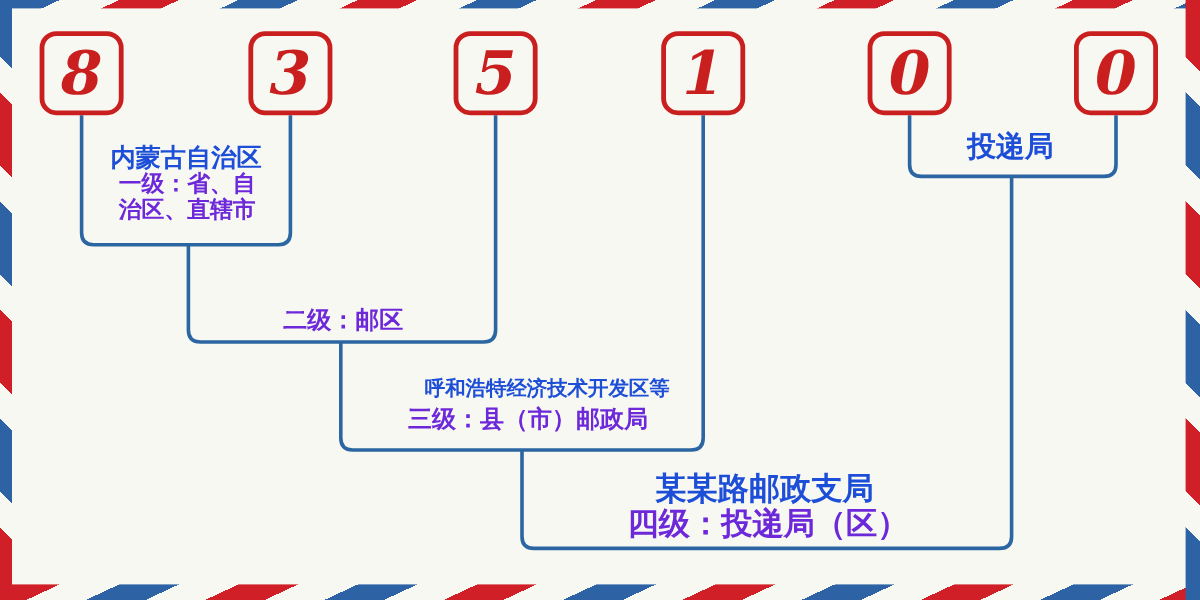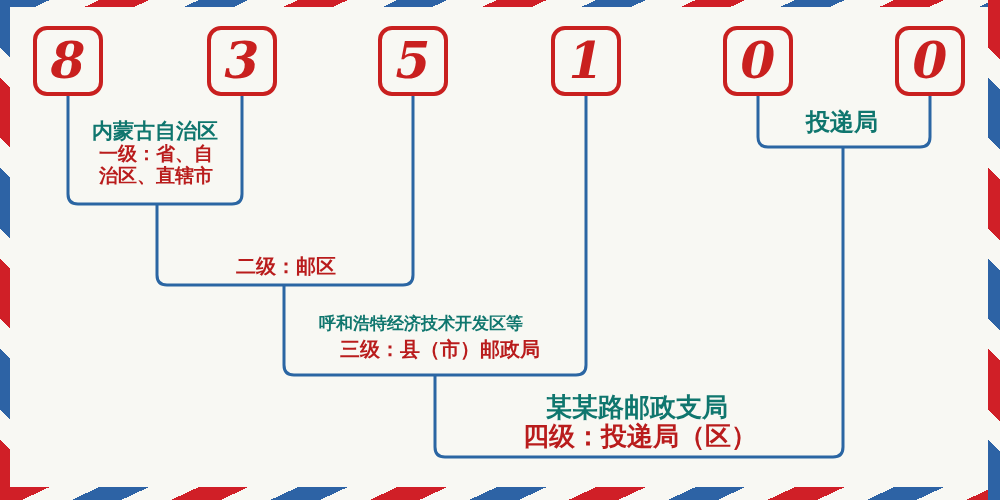--- a/index.html
+++ b/index.html
@@ -50,27 +50,27 @@
     font-style:italic;font-weight:700;font-size:50px;
     line-height:1;
   }
   .d1{left:33px;}.d2{left:207px;}.d3{left:378px;}
   .d4{left:551px;}.d5{left:723px;}.d6{left:895px;}
   
   .lvl-name,.lvl-desc,.delivery-label{
     position:absolute;transform:translateX(-50%);
     white-space:pre-line;text-align:center;font-weight:700;
   }
-  .lvl-name,.delivery-label{color:#0f766e;}
-  .lvl-desc{color:#b91c1c;}
+  .lvl-name,.delivery-label{color:#1d4ed8;}
+  .lvl-desc{color:#6d28d9;}
   .n1{left:155px;top:117px;font-size:21px;}
   .t1{left:156px;top:143px;font-size:19px;line-height:22px;}
   .n2{left:286px;top:219px;font-size:26px;}
   .t2{left:286px;top:253px;font-size:20px;}
-  .n3{left:421px;top:312px;font-size:17px;}
+  .n3{left:456px;top:312px;font-size:17px;}
   .t3{left:440px;top:336px;font-size:20px;}
   .n4{left:637px;top:390px;font-size:26px;}
   .t4{left:640px;top:419px;font-size:26px;}
   .delivery-label{left:842px;top:106px;font-size:24px;}
   
   .badge{
     position:absolute;left:31px;top:415px;
     width:227px;height:49px;border-radius:10px;
     background:#f2ecec;
     display:flex;align-items:center;justify-content:center;

